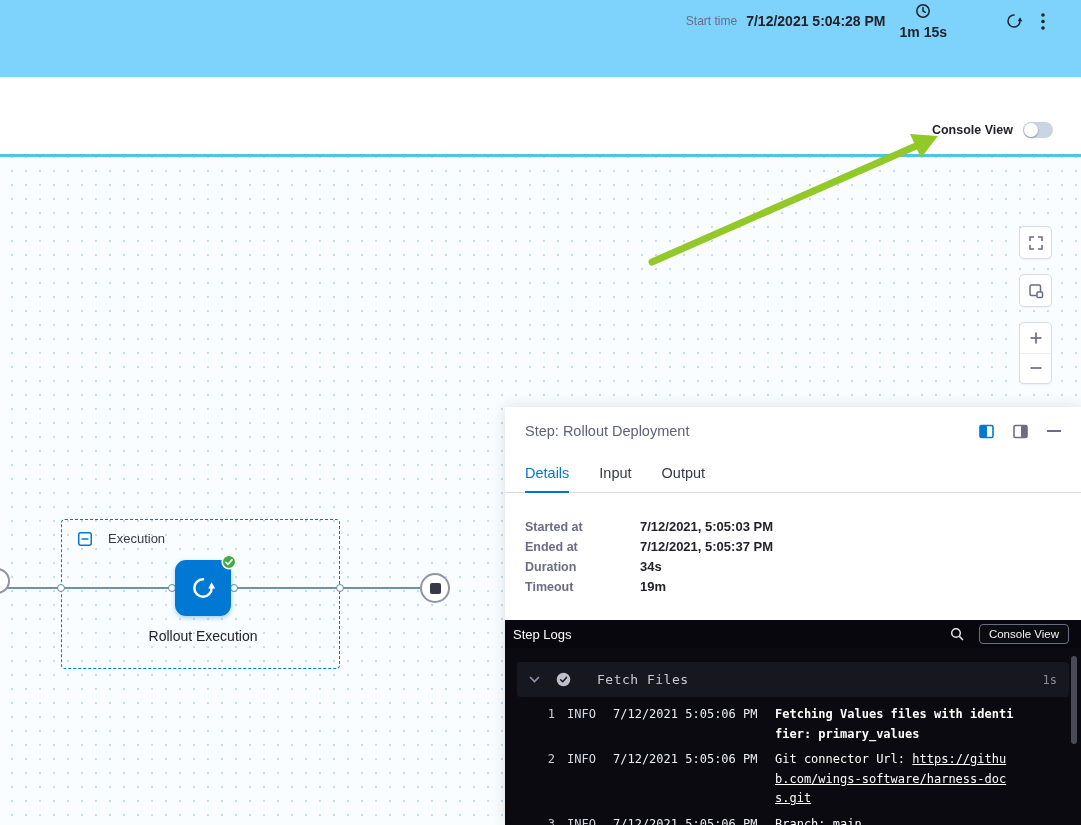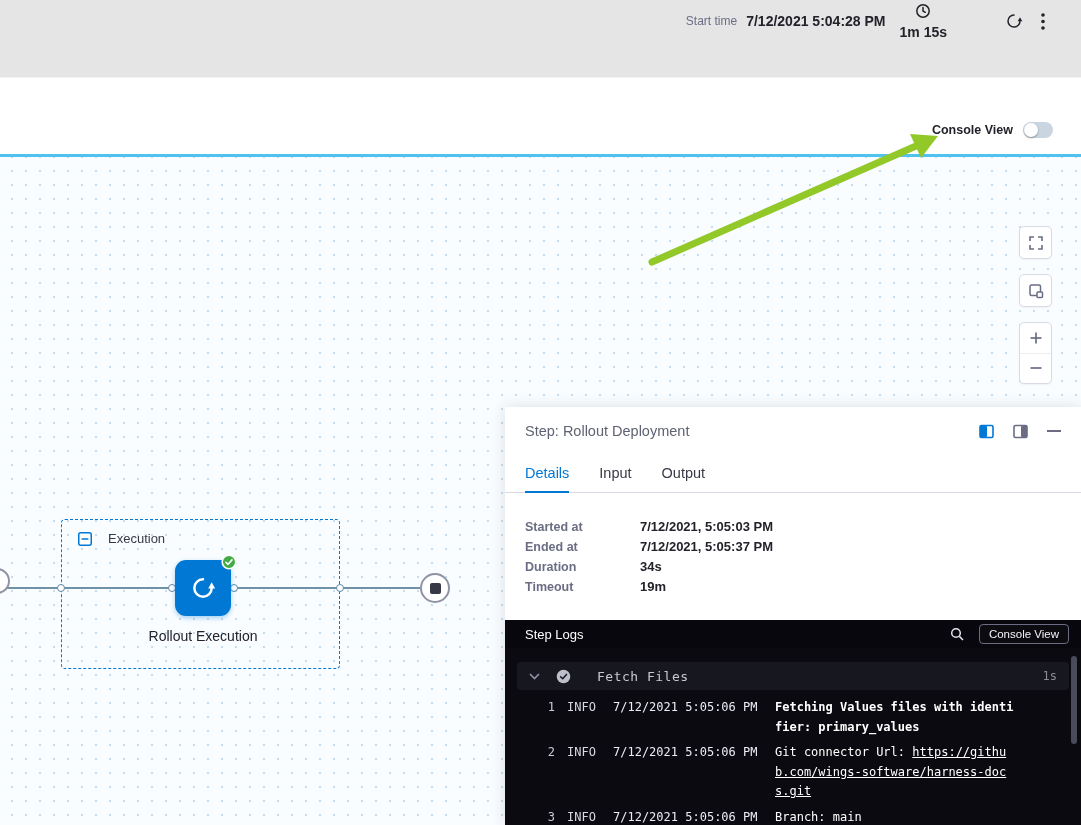--- a/index.html
+++ b/index.html
@@ -3,21 +3,21 @@
 <meta charset="utf-8">
 <style>
   * { margin:0; padding:0; box-sizing:border-box; }
   html,body { background:#e9eaee; }
   .screen {
     position:relative; width:1081px; height:825px; overflow:hidden;
     background:#fff; font-family:"Liberation Sans", sans-serif; color:#22222a;
   }
 
   
-  .top-header { position:absolute; top:0; left:0; width:100%; height:78px; background:#e5e5e5; border-bottom:1px solid #f0f1f6; z-index:10; }
+  .top-header { position:absolute; top:0; left:0; width:100%; height:78px; background:#7dd3fc; border-bottom:1px solid #f0f1f6; z-index:10; }
   .header-right { position:absolute; top:8px; right:34px; display:flex; align-items:center; height:26px; }
   .start-label { color:#6b6d85; font-size:12px; margin-right:9px; }
   .start-value { color:#22222a; font-size:14px; font-weight:700; }
   .clock-wrap { display:flex; align-items:center; margin-left:14px; gap:5px;flex-direction:column; }
   .elapsed { font-size:14px; font-weight:700; }
   .icon-btn { background:none; border:none; cursor:pointer; display:flex; align-items:center; justify-content:center; padding:2px; }
   .refresh-btn { margin-left:56px; }
   .kebab-btn { margin-left:14px; }
 
   
@@ -60,27 +60,27 @@
   .panel-title { color:#5f6272; font-size:14.5px; font-weight:500; }
   .panel-actions { margin-left:auto; display:flex; align-items:center; gap:15px; }
   .tabs { display:flex; gap:30px; padding:0 20px; height:38px; border-bottom:1px solid #d9dae5; }
   .tab { font-size:14.5px; color:#383946; display:flex; align-items:center; border-bottom:2px solid transparent; margin-bottom:-1px; cursor:pointer; }
   .tab.active { color:#0278D5; border-bottom-color:#0278D5; font-weight:500; }
   .details { padding:24px 20px 0 20px; }
   .drow { display:flex; line-height:20px; }
   .dlabel { width:115px; color:#6b6d85; font-size:12.5px; font-weight:600; }
   .dvalue { color:#22222a; font-size:13px; font-weight:700; }
 
-  .logs-bar { position:absolute; top:213px; left:0; width:100%; height:28px; background:#07070d; display:flex; align-items:center; padding:0 12px 0 20px; }
+  .logs-bar { position:absolute; top:213px; left:0; width:100%; height:28px; background:#07070d; display:flex; align-items:center; padding:0 12px 0 8px; }
   .logs-title { color:#fff; font-size:13px; font-weight:500; }
   .logs-actions { margin-left:auto; display:flex; align-items:center; gap:13px; }
   .console-btn { background:#0b0b10; border:1px solid #6b6d85; color:#f3f3fa; font-size:11.5px; padding:3px 9px; border-radius:4px; cursor:pointer; font-family:"Liberation Sans",sans-serif; }
 
   .log-console { position:absolute; top:241px; left:0; width:100%; height:177px; background:#0a0a10; overflow:hidden; font-family:"DejaVu Sans Mono","Liberation Mono",monospace; }
-  .log-sec { margin:14px 12px 8px 12px; height:28px; background:#17171f; border-radius:4px; display:flex; align-items:center; padding:0 12px; cursor:pointer; }
+  .log-sec { margin:14px 12px 8px 12px; height:35px; background:#17171f; border-radius:4px; display:flex; align-items:center; padding:0 12px; cursor:pointer; }
   .sec-name { color:#c8c9d4; font-size:13px; margin-left:26px; letter-spacing:.5px; }
   .sec-dur { margin-left:auto; color:#8a8b98; font-size:12px; }
   .chev { line-height:0; }
   .checkcircle { line-height:0; margin-left:16px; }
   .log-entry { display:grid; grid-template-columns:12px 34px 150px 240px; column-gap:12px; padding-left:38px; font-size:12px; line-height:19.5px; margin-bottom:6px; }
   .le-num { text-align:right; color:#c9cad6; }
   .le-level { color:#d7d8e2; }
   .le-time { color:#eceef5; }
   .le-msg { color:#fff; word-break:break-all; white-space:pre-wrap; }
   .bold-msg .le-msg { font-weight:700; }

